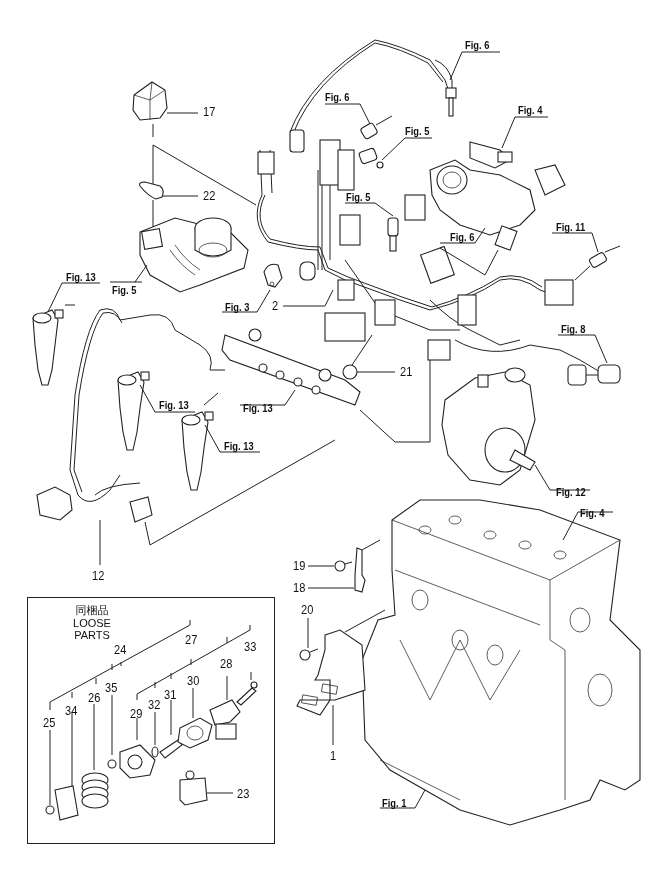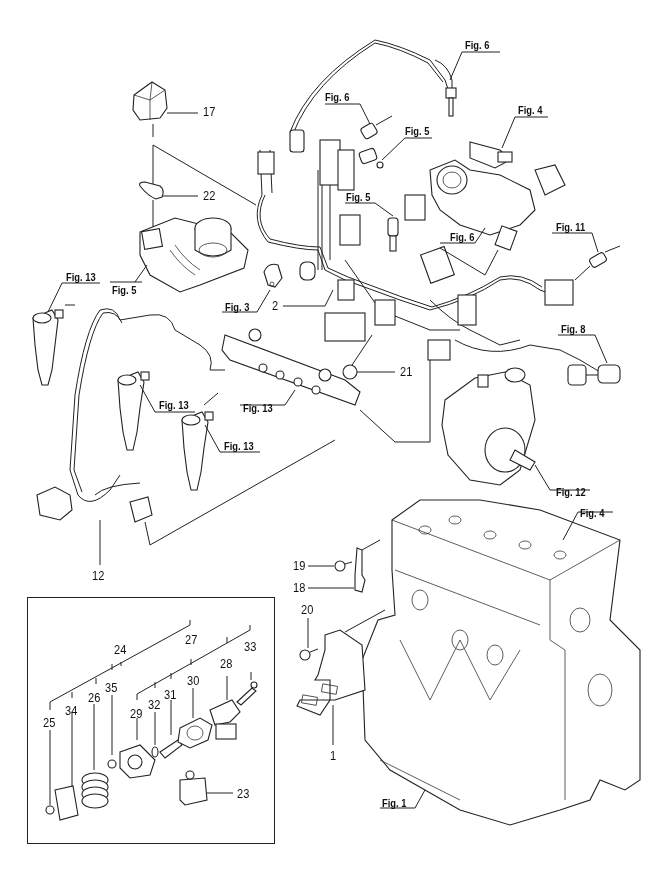--- a/index.html
+++ b/index.html
@@ -340,20 +340,24 @@
   <span class="fig" style="left:225px;top:302px;">Fig. 3</span>
   <span class="fig" style="left:561px;top:324px;">Fig. 8</span>
   <span class="fig" style="left:159px;top:400px;">Fig. 13</span>
   <span class="fig" style="left:243px;top:403px;">Fig. 13</span>
   <span class="fig" style="left:224px;top:441px;">Fig. 13</span>
   <span class="fig" style="left:556px;top:487px;">Fig. 12</span>
   <span class="fig" style="left:580px;top:508px;">Fig. 4</span>
   <span class="fig" style="left:382px;top:798px;">Fig. 1</span>
 
   <div class="box"></div>
+  <div class="boxtitle" style="left:57px;top:604px;width:70px;">
+    <div>同梱品</div>
+    <div>LOOSE PARTS</div>
+  </div>
   <span class="lbl" style="left:114px;top:643px;">24</span>
   <span class="lbl" style="left:185px;top:633px;">27</span>
   <span class="lbl" style="left:244px;top:640px;">33</span>
   <span class="lbl" style="left:220px;top:657px;">28</span>
   <span class="lbl" style="left:105px;top:681px;">35</span>
   <span class="lbl" style="left:88px;top:691px;">26</span>
   <span class="lbl" style="left:187px;top:674px;">30</span>
   <span class="lbl" style="left:164px;top:688px;">31</span>
   <span class="lbl" style="left:148px;top:698px;">32</span>
   <span class="lbl" style="left:65px;top:704px;">34</span>

